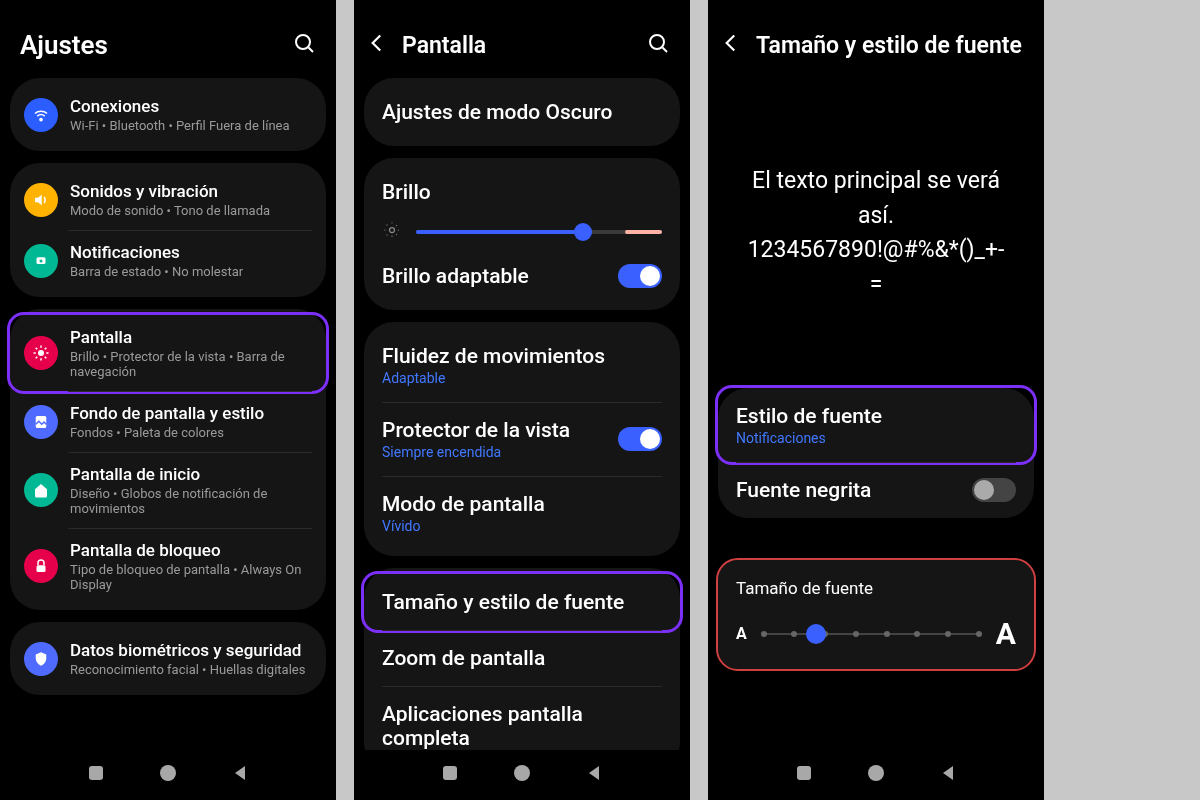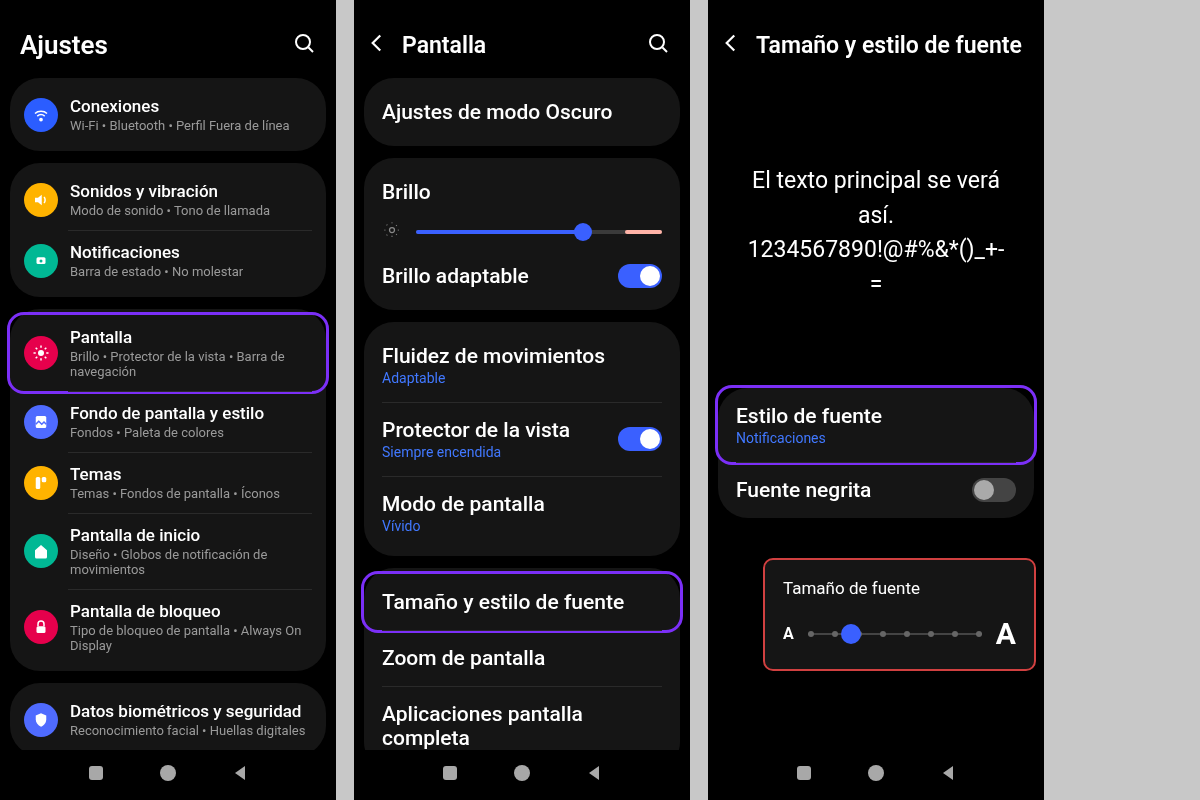--- a/index.html
+++ b/index.html
@@ -66,21 +66,21 @@
     align-items: center;
     justify-content: center;
     margin-right: 12px;
     flex-shrink: 0;
   }
   .ico svg { width: 18px; height: 18px; }
   .row-txt { min-width: 0; }
   .row-title { color: #fff; font-size: 17px; font-weight: 500; }
   .row-sub { color: #9a9a9a; font-size: 13px; margin-top: 2px; }
   .hl { outline: 3px solid #7b2ff7; border-radius: 14px; }
-  .hl-red { outline: 2px solid #d04040; border-radius: 8px; margin-left: 47px; }
+  .hl-red { outline: 2px solid #d04040; border-radius: 20px; }
 
   
   .navbar {
     height: 50px;
     display: flex;
     align-items: center;
     justify-content: space-around;
     padding: 0 60px;
   }
   .navbtn { color: #bbb; opacity: .9; }
@@ -266,32 +266,20 @@
         <div class="row">
           <div class="ico" style="background: rgb(79, 107, 255);">
             <svg viewBox="0 0 24 24" fill="#fff">
               <rect x="5" y="4" width="14" height="16" rx="2"></rect>
               <path d="M5 15l4-4 4 4 3-3 3 3" stroke="#4f6bff" stroke-width="2" fill="none"></path>
             </svg>
           </div>
           <div class="row-txt">
             <div class="row-title">Fondo de pantalla y estilo</div>
             <div class="row-sub">Fondos  •  Paleta de colores</div>
-          </div>
-        </div>
-        <div class="row">
-          <div class="ico" style="background: rgb(255, 179, 0);">
-            <svg viewBox="0 0 24 24" fill="#fff">
-              <rect x="5" y="4" width="6" height="16" rx="2"></rect>
-              <rect x="13" y="4" width="6" height="7" rx="2"></rect>
-            </svg>
-          </div>
-          <div class="row-txt">
-            <div class="row-title">Temas</div>
-            <div class="row-sub">Temas  •  Fondos de pantalla  •  Íconos</div>
           </div>
         </div>
         <div class="row">
           <div class="ico" style="background: rgb(0, 184, 148);">
             <svg viewBox="0 0 24 24" fill="#fff">
               <path d="M4 11l8-7 8 7v9a2 2 0 0 1-2 2H6a2 2 0 0 1-2-2z"></path>
             </svg>
           </div>
           <div class="row-txt">
             <div class="row-title">Pantalla de inicio</div>

